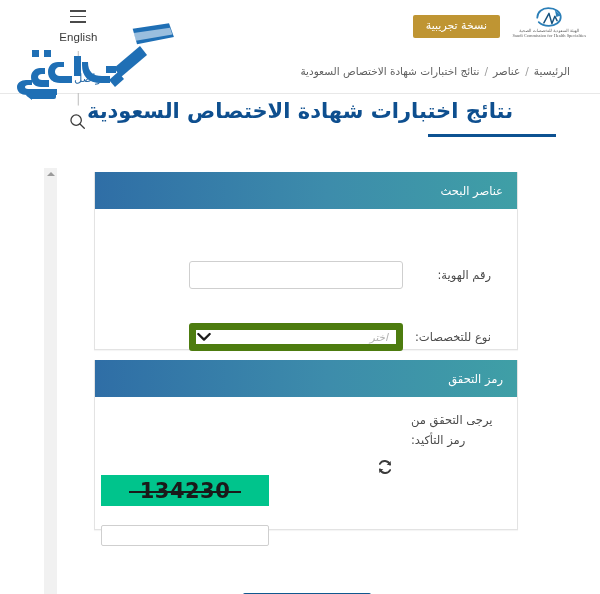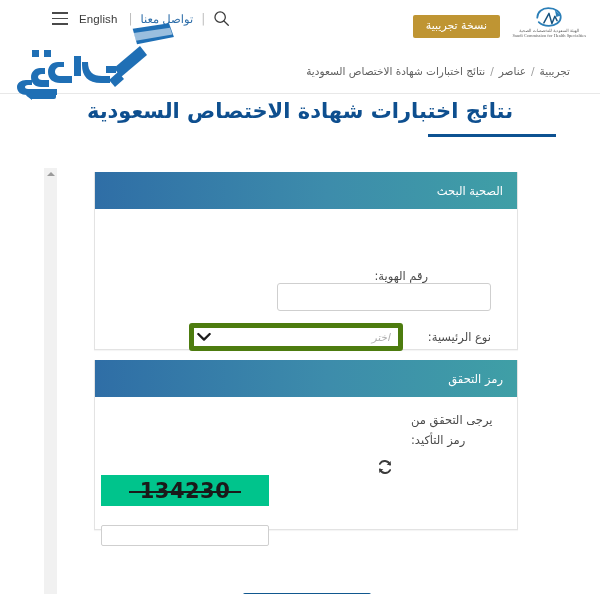--- a/index.html
+++ b/index.html
@@ -29,20 +29,21 @@
     height: 50px;
     background: #ffffff;
     z-index: 30;
   }
 
   .topbar-left {
     position: absolute;
     top: 10px;
     left: 52px;
     display: flex;
+    flex-direction: column;
     align-items: center;
     gap: 8px;
     direction: ltr;
   }
 
   .hamburger-icon {
     width: 16px;
     height: 13px;
     display: flex;
     flex-direction: column;
@@ -288,21 +289,21 @@
     font-family: "DejaVu Sans", sans-serif;
   }
   .select-wrap {
     position: relative;
     width: 214px;
     height: 28px;
   }
   .select-box {
     width: 214px;
     height: 28px;
-    border: 5px solid #4d7c0f;
+    border: 7px solid #4d7c0f;
     border-radius: 3px;
     background: #ffffff;
     display: flex;
     align-items: center;
     justify-content: flex-start;
     padding: 0 8px;
     direction: rtl;
     cursor: pointer;
   }
   .select-placeholder {
@@ -473,50 +474,50 @@
     </g>
 
     <g fill="#1f6fb5">
       <rect x="16" y="70" width="26" height="7" rx="2"></rect>
       <path d="M12 73.5 L18 69 L18 78 Z"></path>
     </g>
   </svg>
 
   <div class="breadcrumb-bar">
     <nav class="breadcrumb">
-      <a class="crumb">تجريبية</a>
+      <a class="crumb">الرئيسية</a>
       <span class="crumb-sep">/</span>
       <a class="crumb">عناصر</a>
       <span class="crumb-sep">/</span>
       <span class="crumb current">نتائج اختبارات شهادة الاختصاص السعودية</span>
     </nav>
   </div>
 
   <div class="page-title-wrap">
     <h1 class="page-title">نتائج اختبارات شهادة الاختصاص السعودية</h1>
     <div class="title-underline"></div>
   </div>
 
   <div class="scroll-track">
     <div class="scroll-up-arrow"></div>
   </div>
 
   <section class="panel" id="search-panel">
     <div class="panel-header">
-      <span class="panel-header-title">الصحية البحث</span>
+      <span class="panel-header-title">عناصر البحث</span>
     </div>
     <div class="panel-body">
 
-      <div class="form-row" style="top:60px; right:26px;flex-direction:column;">
+      <div class="form-row" style="top:52px; right:26px;">
         <label class="form-label">رقم الهوية:</label>
         <input class="text-input" type="text" placeholder="" style="">
       </div>
 
       <div class="form-row" style="top:114px; right:26px;">
-        <label class="form-label">نوع الرئيسية:</label>
+        <label class="form-label">نوع للتخصصات:</label>
         <div class="select-wrap">
           <div class="select-box">
             <span class="select-placeholder">اختر</span>
           </div>
           <svg class="select-chevron" viewBox="0 0 16 10">
             <path d="M1.5 1.5 L8 8 L14.5 1.5" fill="none" stroke="#1c1c1c" stroke-width="2.6" stroke-linecap="round" stroke-linejoin="round"></path>
           </svg>
         </div>
       </div>
 

